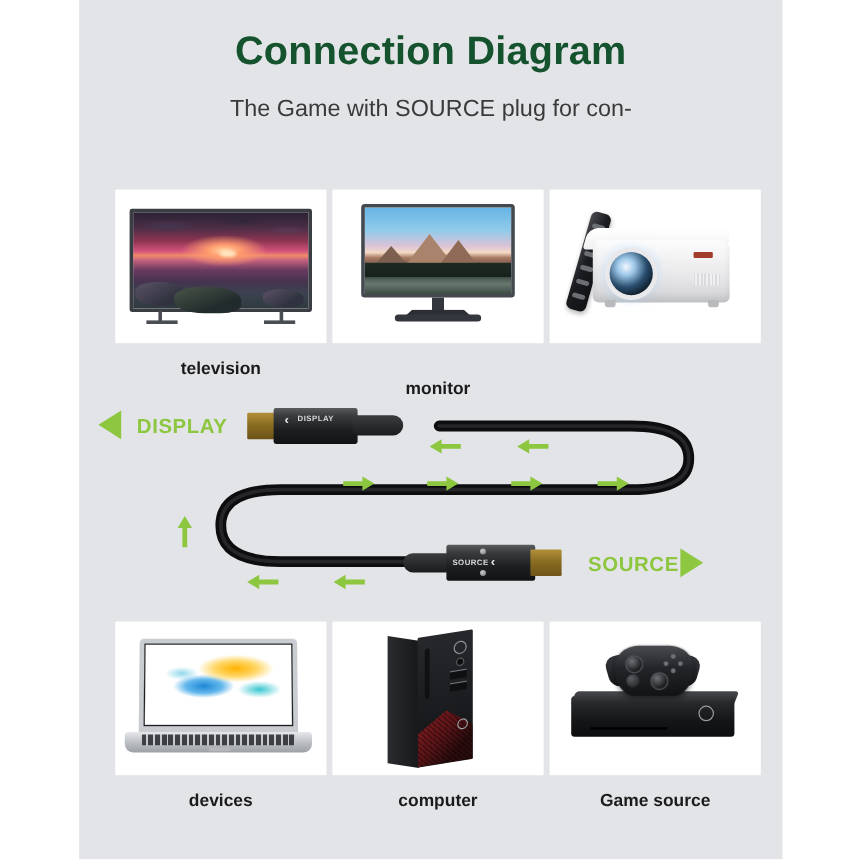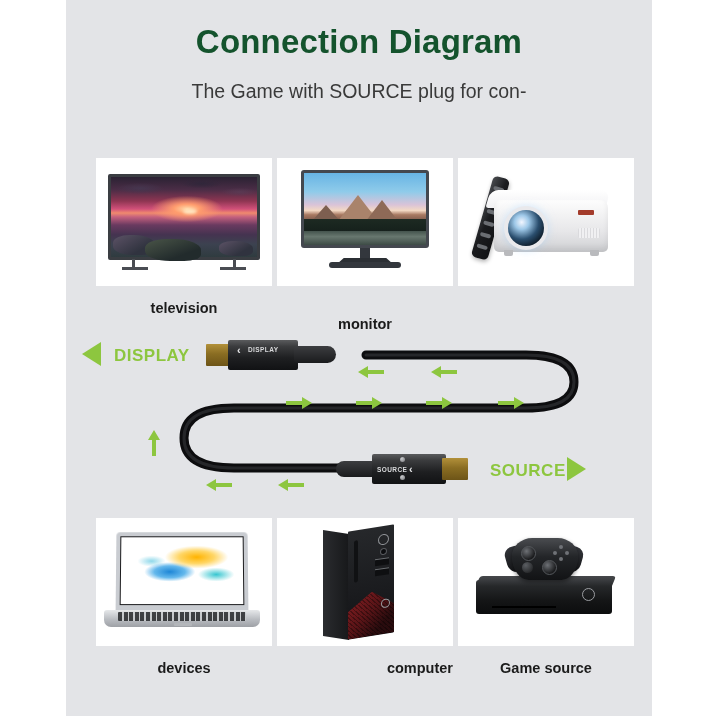--- a/index.html
+++ b/index.html
@@ -443,21 +443,21 @@
           <div class="pc-pw"></div>
           <div class="pc-jack"></div>
           <div class="pc-usb" style="top:32px;"></div>
           <div class="pc-usb" style="top:42px;"></div>
           <div class="pc-red"></div>
           <div class="pc-redmesh"></div>
           <div class="pc-logo"></div>
         </div>
       </div>
     </div>
-    <div class="caption" style="left:211px;top:660px;width:176px;text-align:right;">computer</div>
+    <div class="caption" style="left:211px;top:660px;width:176px;">computer</div>
 
     <div class="card" style="left:392px;top:518px;width:176px;height:128px;">
       <div class="thumb">
         <div class="gc-top"></div>
         <div class="gc-box"></div>
         <div class="gc-logo"></div>
         <div class="gc-slot"></div>
         <div class="gc-grip" style="left:48px;transform:rotate(-16deg);"></div>
         <div class="gc-grip" style="left:104px;transform:rotate(16deg);"></div>
         <div class="gc-pad">

